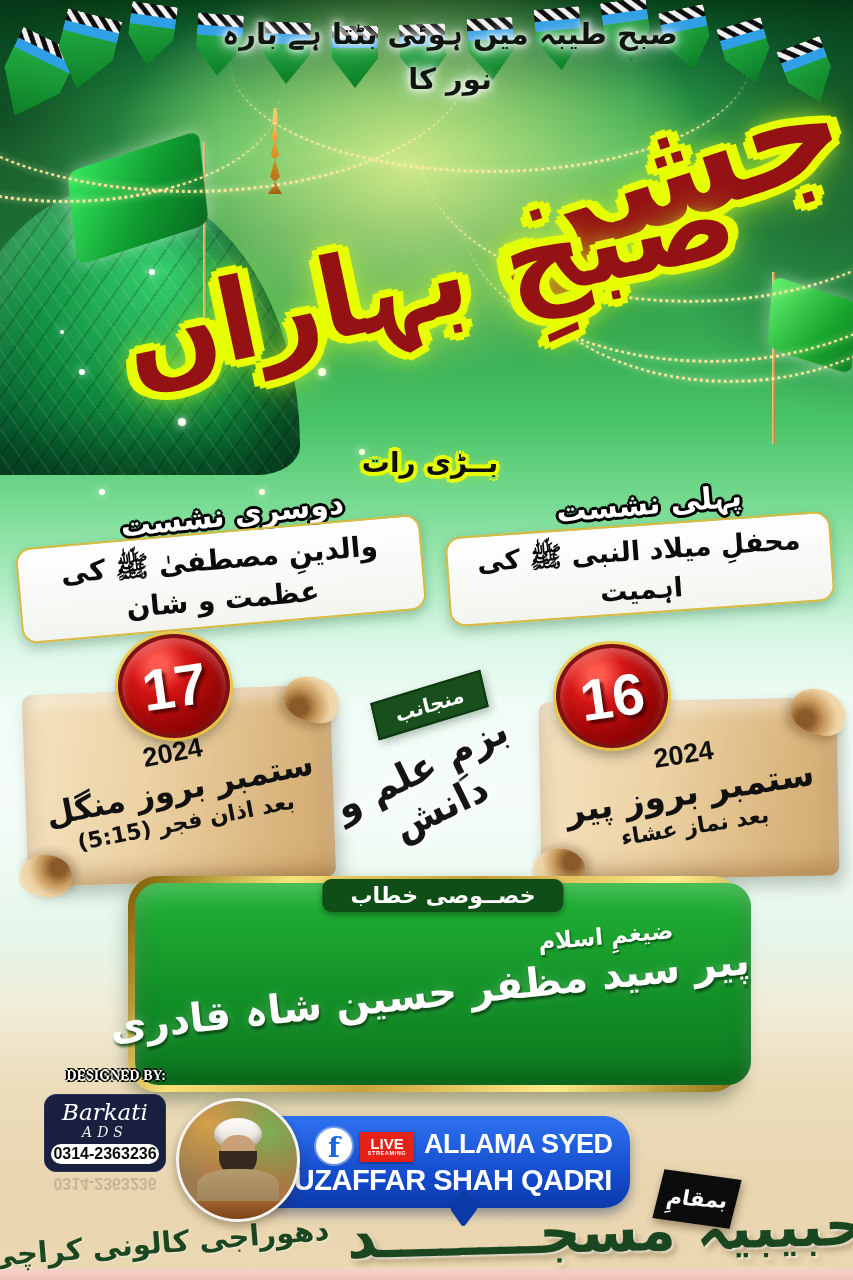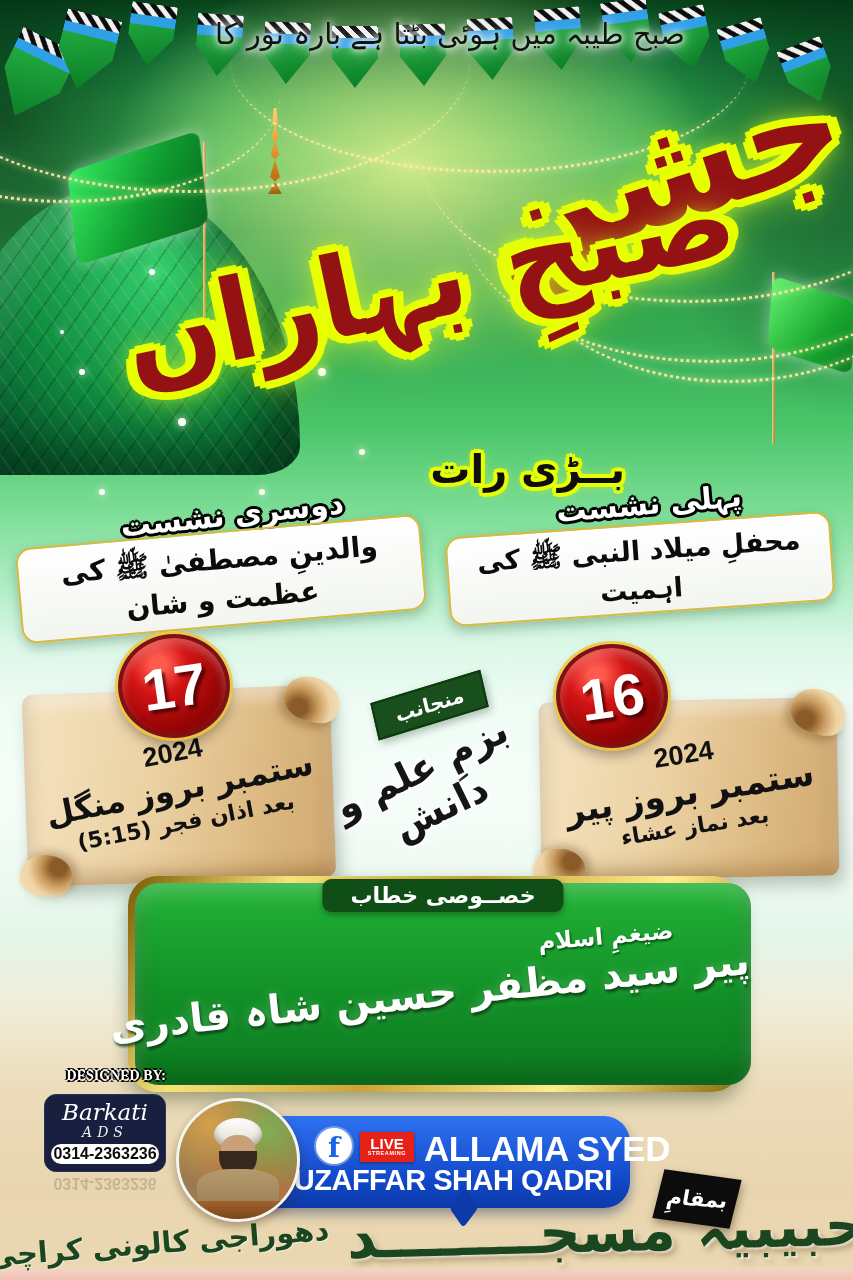--- a/index.html
+++ b/index.html
@@ -40,28 +40,28 @@
     background-size:100% 12px,100% 10px,100% 100%;
     background-position:0 0,0 12px,0 0;background-repeat:no-repeat;
     clip-path:polygon(0 0,100% 0,100% 52%,50% 100%,0 52%);
     filter:drop-shadow(0 3px 3px rgba(0,20,5,.4));}
   .sparkles{position:absolute;left:60px;top:330px;width:4px;height:4px;border-radius:50%;
     background:#fff;z-index:2;filter:drop-shadow(0 0 4px #fff);
     box-shadow:120px 90px 0 2px #fff,200px 160px 0 1px #fffce0,260px 40px 0 2px #fff,
       40px 160px 0 1px #fff,160px 210px 0 2px #fffce0,230px 240px 0 1px #fff,
       90px -60px 0 1px #fff,300px 120px 0 1px #fffce0,20px 40px 0 1px #fff;}
   
-  .couplet{left:210px;top:12px;width:480px;text-align:center;font-weight:normal;
+  .couplet{left:210px;top:12px;width:480px;text-align:center;font-weight:bold;
     font-size:29px;line-height:1.55;color:#10150f;z-index:4;
     text-shadow:0 0 6px #fff,0 0 12px #fff,0 0 22px rgba(255,255,255,.95);}
   .title-word{color:#941114;font-weight:bold;z-index:5;white-space:nowrap;
     text-shadow:-8px 0 #e7ff00,8px 0 #e7ff00,0 -8px #e7ff00,0 8px #e7ff00,
       -6px -6px #e7ff00,6px -6px #e7ff00,-6px 6px #e7ff00,6px 6px #e7ff00,
       -11px 3px #e7ff00,11px -3px #e7ff00,0 0 20px #d6ff2a,0 0 40px rgba(214,255,42,.9);}
-  .subtitle{left:235px;top:446px;width:390px;text-align:right;font-size:40px;font-weight:bold;
+  .subtitle{left:235px;top:446px;width:390px;text-align:center;font-size:28px;font-weight:bold;
     color:#0e0e0e;z-index:6;
     text-shadow:-4px 0 #e7ff00,4px 0 #e7ff00,0 -4px #e7ff00,0 4px #e7ff00,
       -3px -3px #e7ff00,3px -3px #e7ff00,-3px 3px #e7ff00,3px 3px #e7ff00,0 0 12px #d6ff2a;}
   .session-label{font-size:30px;font-weight:bold;color:#fff;z-index:7;white-space:nowrap;
     text-shadow:-3px 0 #000,3px 0 #000,0 -3px #000,0 3px #000,-2px -2px #000,2px -2px #000,-2px 2px #000,2px 2px #000;}
   .session-box{background:linear-gradient(180deg,#ffffff,#f2f5ef);border:2px solid #d9b93f;
     border-radius:16px;z-index:7;display:flex;align-items:center;justify-content:center;
     box-shadow:0 5px 12px rgba(0,60,20,.28);}
   .session-box .t{font-weight:bold;color:#0b0b0b;text-align:center;}
   .scroll{background:linear-gradient(100deg,#f4e3c0 0%,#ecd2a4 40%,#dcb982 75%,#cfa96f 100%);
@@ -131,21 +131,21 @@
   .bluebar .tail{position:absolute;left:200px;bottom:-12px;width:24px;height:24px;background:#0c3aa8;
     transform:rotate(55deg) skewX(18deg);border-radius:4px;z-index:-1;}
   .fbcirc{position:absolute;left:64px;top:12px;width:36px;height:36px;border-radius:50%;background:#fff;
     display:flex;align-items:center;justify-content:center;box-shadow:0 0 0 2px rgba(255,255,255,.35);}
   .fbcirc .f{font-family:"DejaVu Serif",serif;font-weight:bold;font-size:28px;color:#1766e8;line-height:1;margin-top:4px;}
   .livebadge{position:absolute;left:108px;top:16px;width:54px;height:30px;background:#e62117;border-radius:0;
     display:flex;flex-direction:column;align-items:center;justify-content:center;box-shadow:0 1px 3px rgba(0,0,0,.4);}
   .livebadge .l1{font-family:"Liberation Sans",sans-serif;font-weight:bold;font-size:15px;color:#fff;line-height:13px;}
   .livebadge .l2{font-family:"Liberation Sans",sans-serif;font-weight:bold;font-size:5.5px;letter-spacing:.6px;color:#fff;line-height:7px;}
   .bluebar .n1{position:absolute;left:172px;top:13px;font-family:"Liberation Sans",sans-serif;font-weight:bold;
-    font-size:35px;color:#fff;letter-spacing:-.5px;white-space:nowrap;}
+    font-size:27px;color:#fff;letter-spacing:-.5px;white-space:nowrap;}
   .bluebar .n2{position:absolute;left:14px;top:48px;width:350px;text-align:center;font-family:"Liberation Sans",sans-serif;
     font-weight:bold;font-size:29px;color:#fff;letter-spacing:-.5px;white-space:nowrap;}
   .venue-tag{left:658px;top:1174px;width:78px;height:50px;background:#0c0c0c;z-index:8;
     transform:rotate(8deg) skewX(-6deg);display:flex;align-items:center;justify-content:center;
     box-shadow:2px 4px 8px rgba(60,40,10,.45);}
   .venue-tag span{color:#fff;font-size:21px;font-weight:bold;transform:rotate(-4deg);}
   .venue-line{left:0;right:0;top:1194px;height:84px;display:flex;align-items:center;justify-content:center;
     gap:18px;direction:rtl;transform:rotate(-1.5deg);z-index:7;}
   .venue-line .vn{font-size:58px;font-weight:bold;color:#1b4720;white-space:nowrap;
     text-shadow:2px 2px 2px rgba(255,255,255,.55),4px 5px 6px rgba(90,60,20,.35);}

